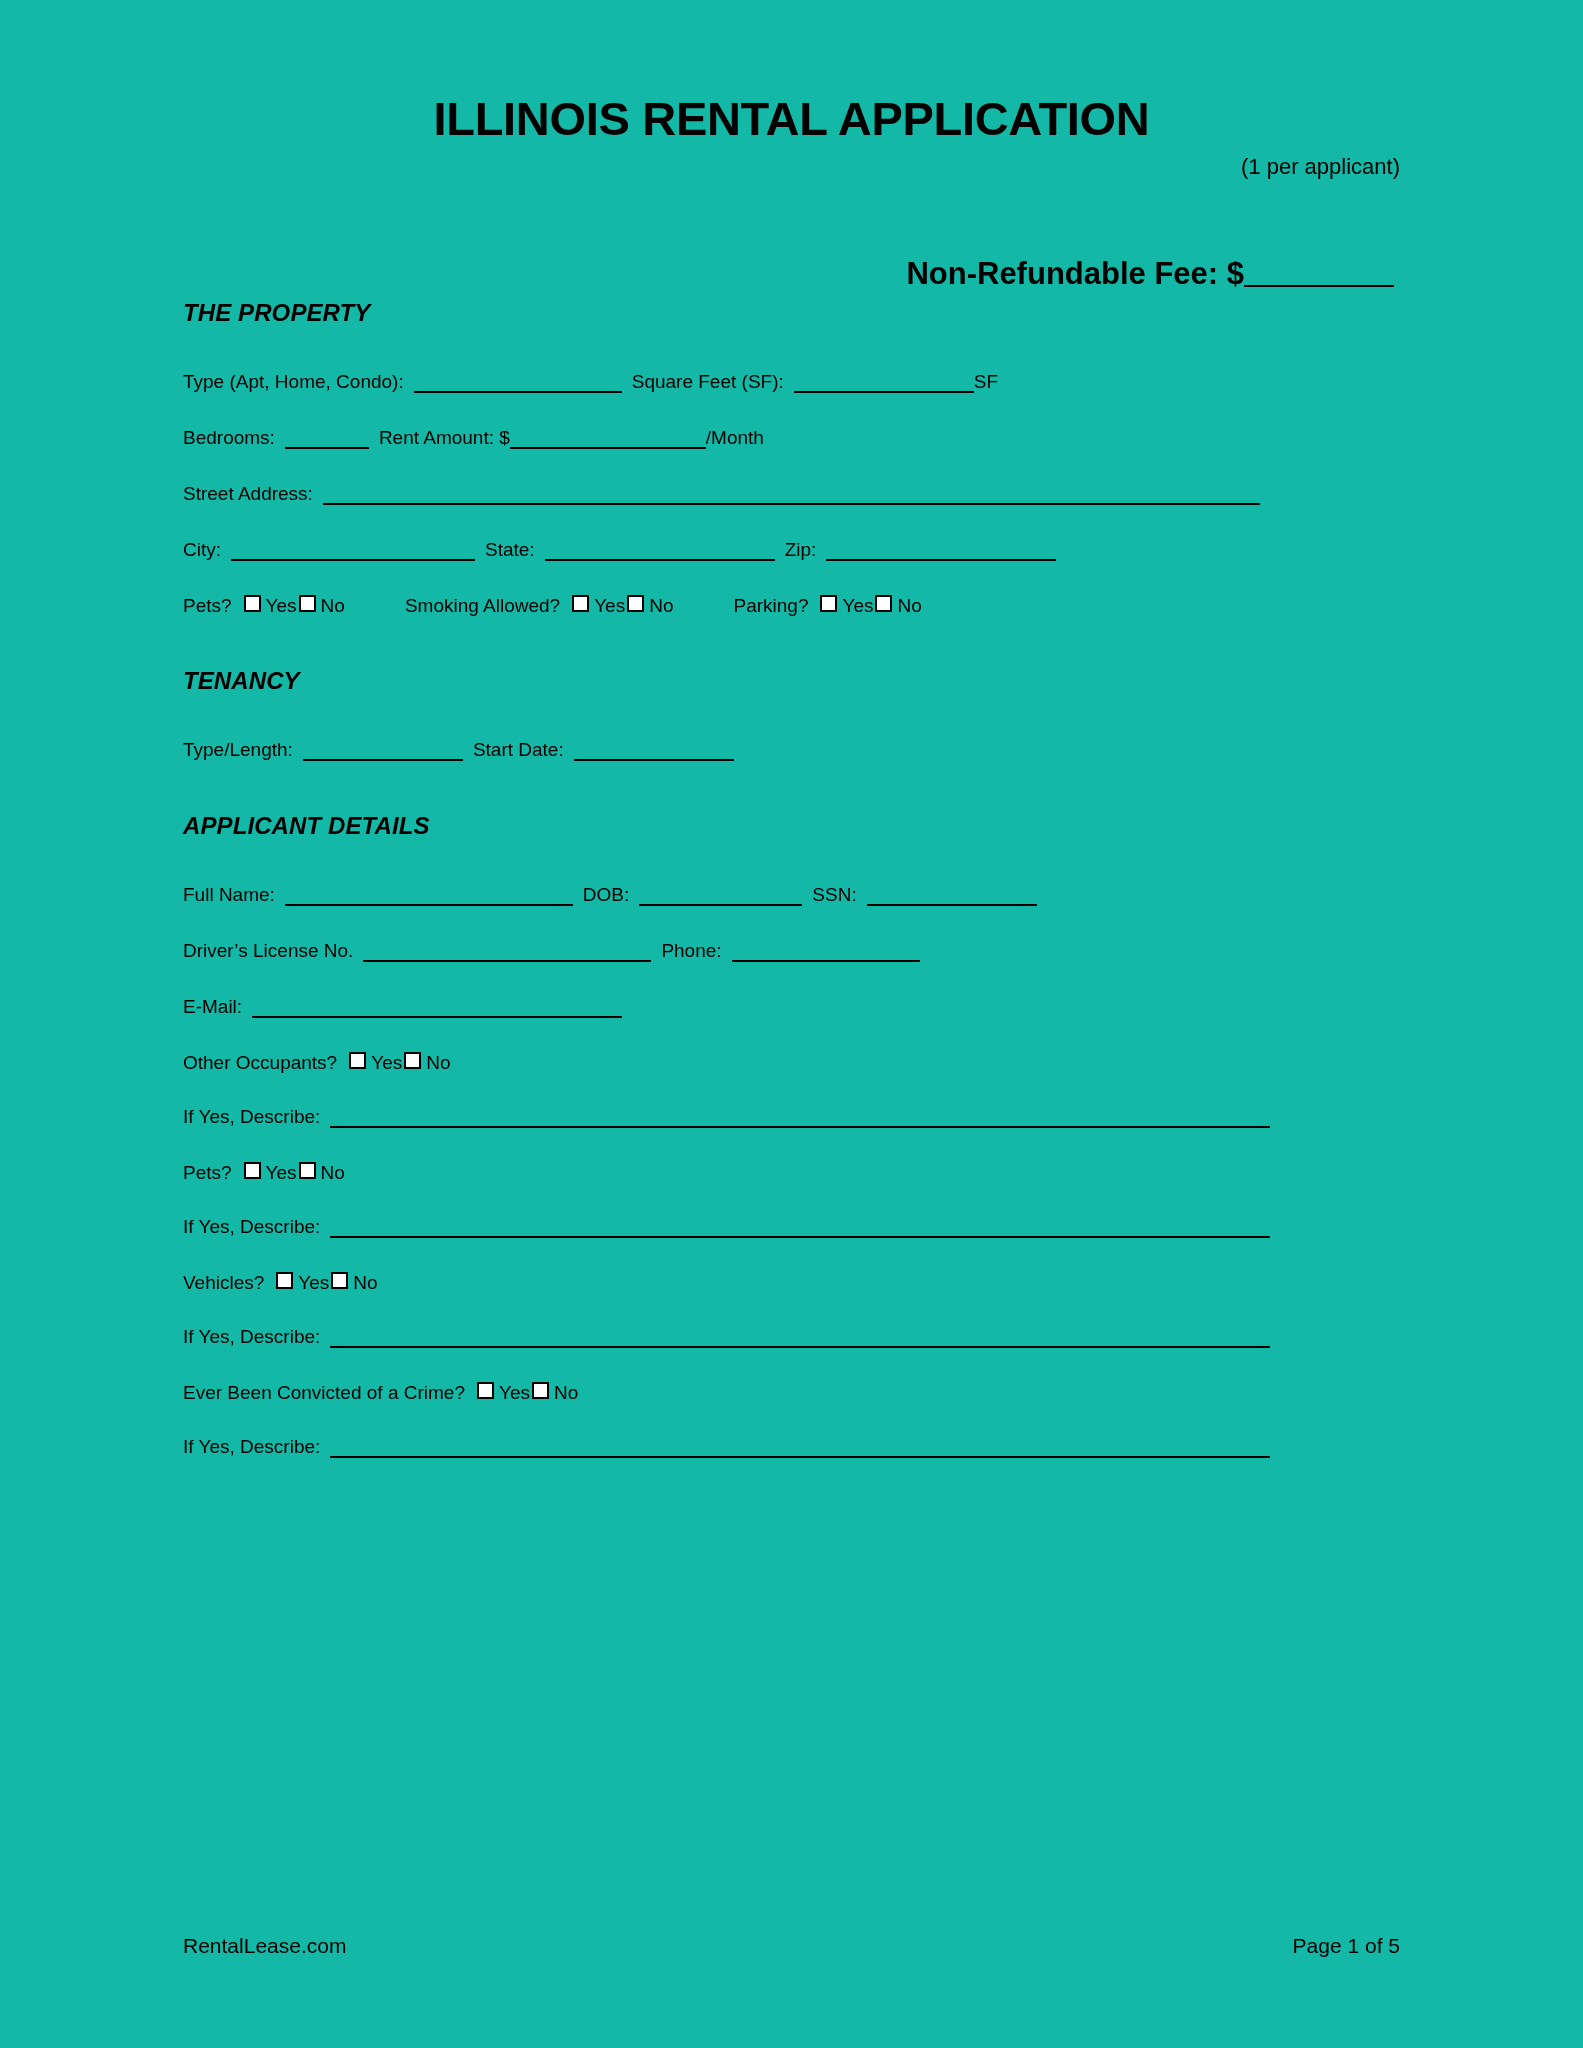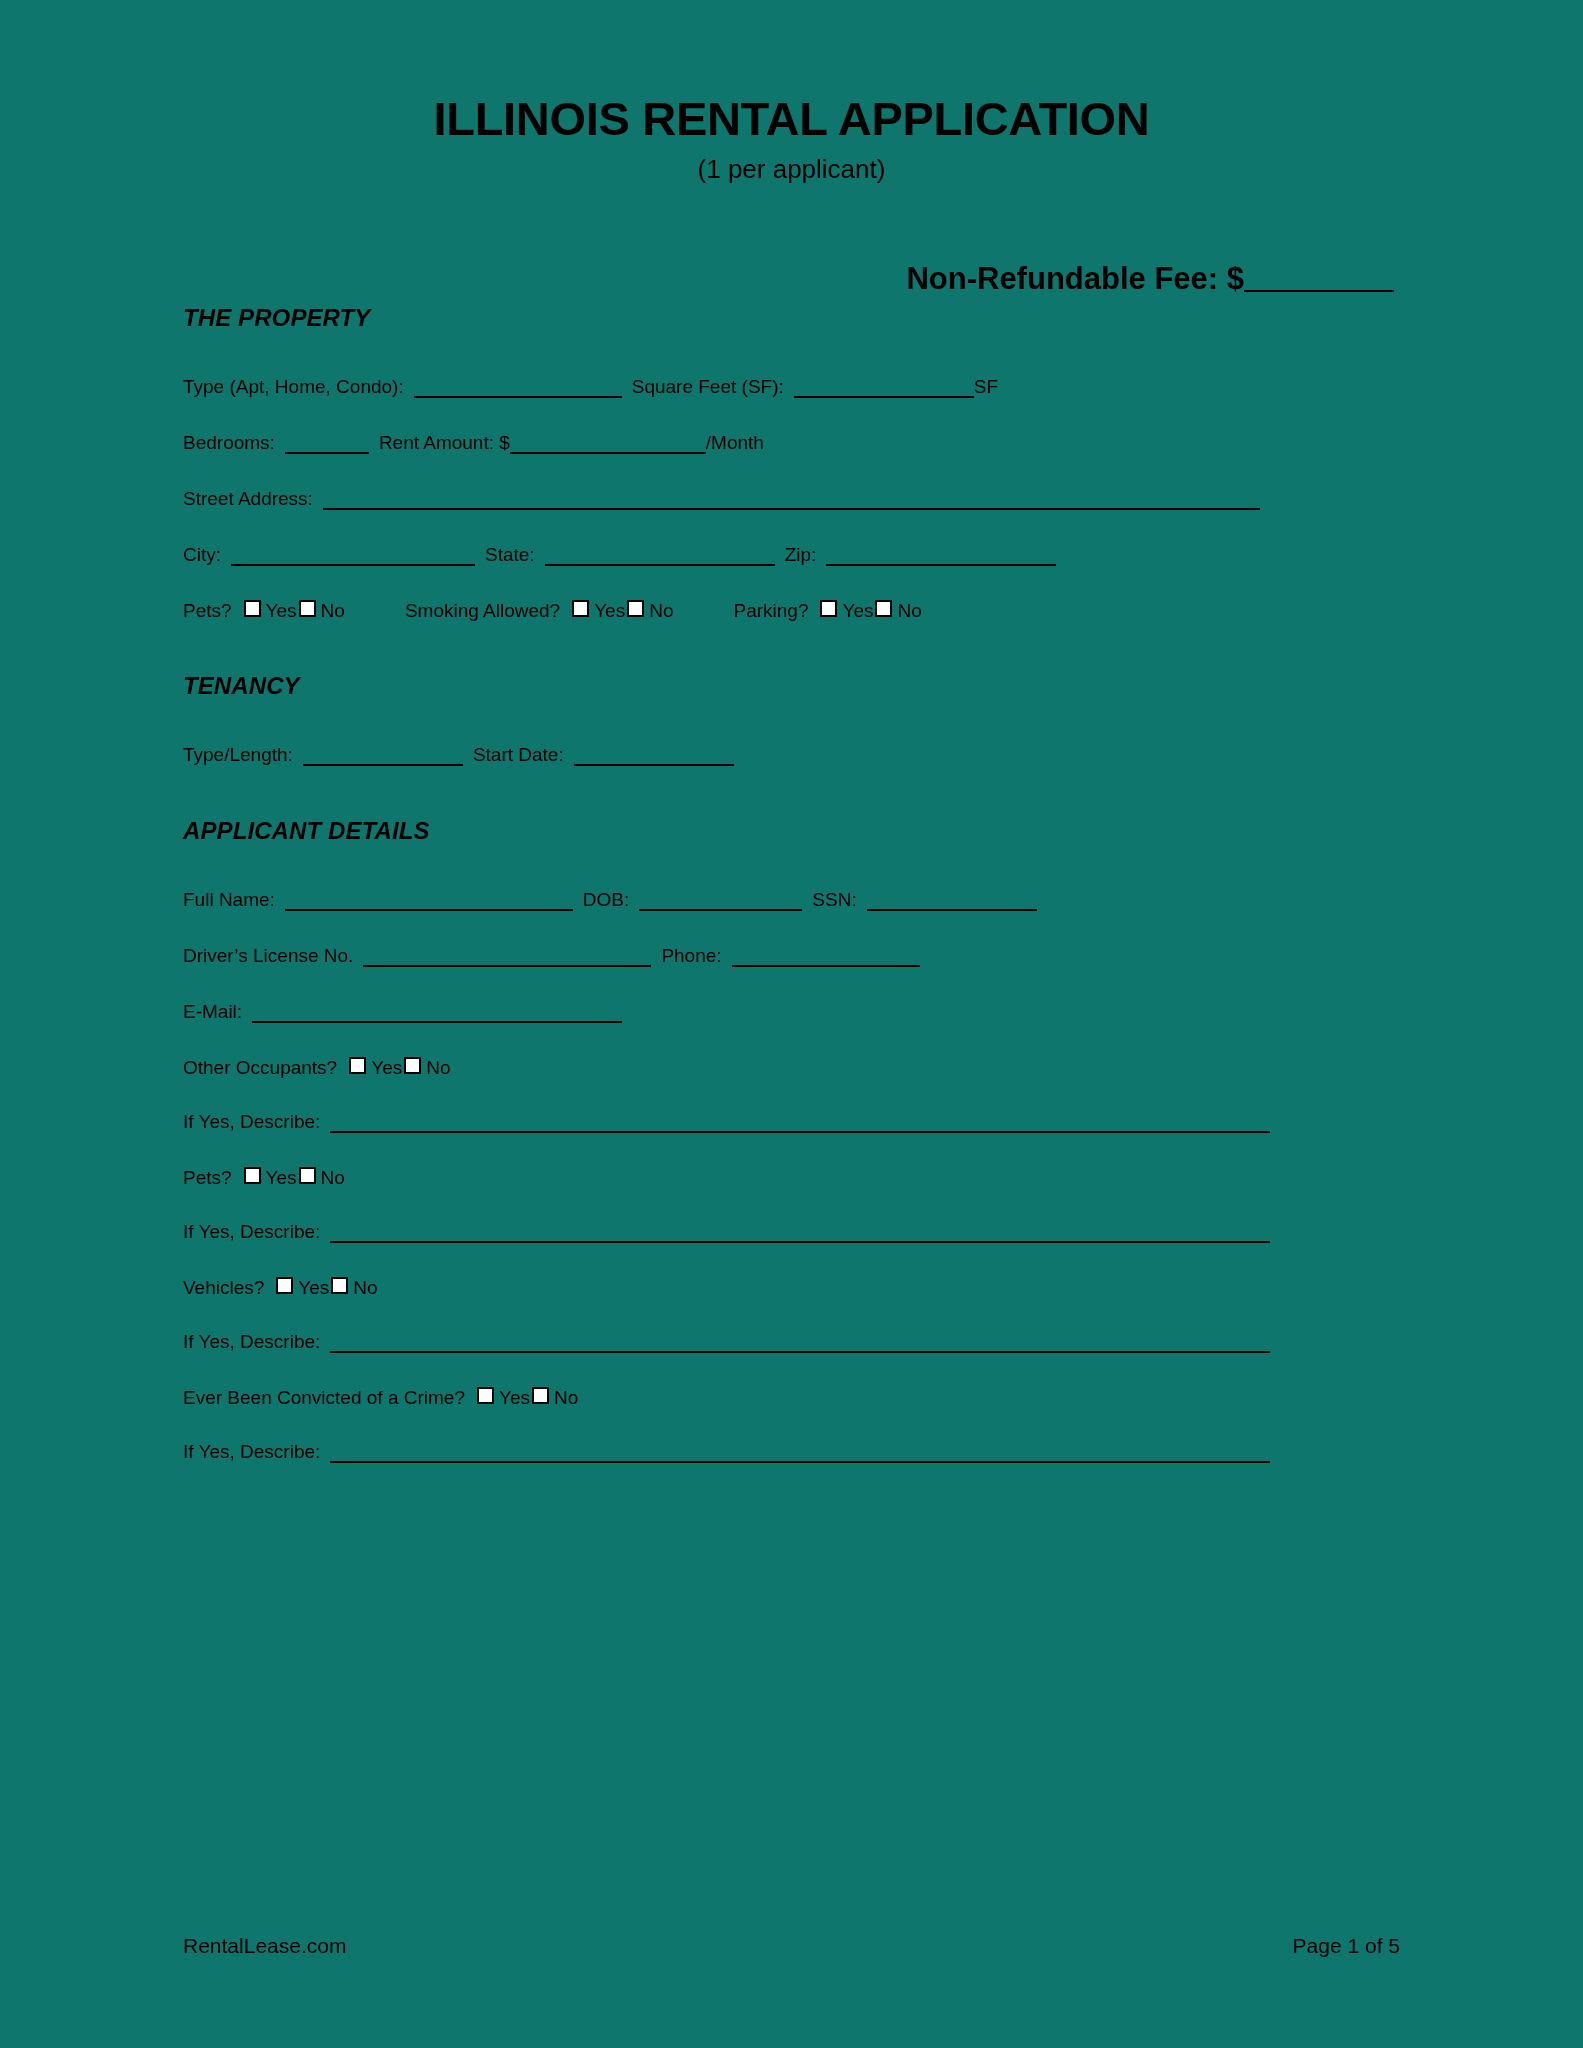--- a/index.html
+++ b/index.html
@@ -8,21 +8,21 @@
     background: #ffffff;
   }
   body {
     font-family: "Liberation Sans", sans-serif;
     color: #000000;
   }
   .page {
     position: relative;
     width: 1583px;
     height: 2048px;
-    background: #0f766e;
+    background: #14b8a6;
     box-sizing: border-box;
     padding: 0;
     overflow: hidden;
   }
   .content {
     position: absolute;
     left: 183px;
     top: 0;
     width: 1217px;
   }
@@ -31,22 +31,22 @@
   .doc-title {
     text-align: center;
     font-size: 47px;
     font-weight: bold;
     letter-spacing: -0.3px;
     margin-top: 94px;
     line-height: 1.05;
     white-space: nowrap;
   }
   .doc-subtitle {
-    text-align: center;
-    font-size: 26px;
+    text-align: right;
+    font-size: 22px;
     margin-top: 11px;
   }
 
   
   .fee-row {
     margin-top: 74px;
     text-align: right;
     font-size: 31px;
     font-weight: bold;
     padding-right: 6px;

